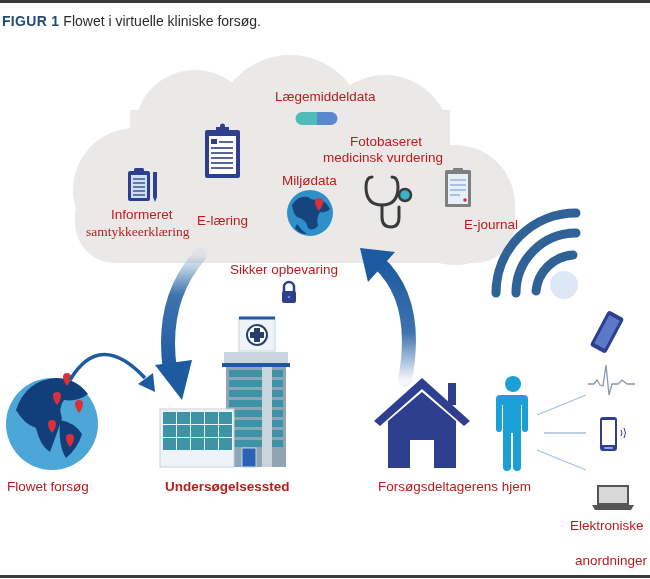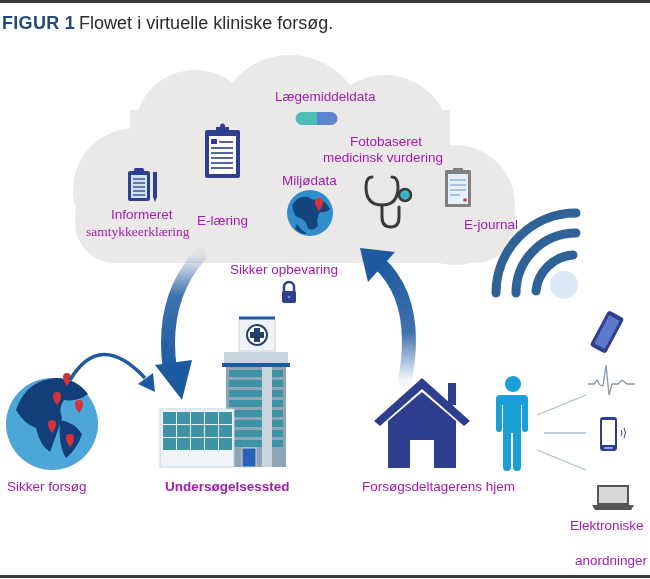--- a/index.html
+++ b/index.html
@@ -1,23 +1,23 @@
 <!DOCTYPE html>
 <html><head>
 <meta charset="utf-8">
 <style>
   html, body { margin:0; padding:0; background:#ffffff; }
   body { width:650px; height:579px; position:relative; overflow:hidden; font-family:"Liberation Sans", sans-serif; color:#2b2b2b; }
   .rule { position:absolute; left:0; width:650px; background:#3a3a3a; }
   .rule.top { top:0; height:3px; }
   .rule.bottom { top:575px; height:3px; }
-  .caption { position:absolute; left:2px; top:13px; font-size:18px; color:#2b2b2b; white-space:nowrap; }
+  .caption { position:absolute; left:2px; top:13px; font-size:14px; color:#2b2b2b; white-space:nowrap; }
   .caption .fig { color:#234a7d; font-weight:bold; margin-right:4px; letter-spacing:0.3px; }
   svg.stage { position:absolute; left:0; top:0; }
-  .lbl { position:absolute; font-size:13.5px; color:#a21caf; text-align:center; line-height:16px; white-space:nowrap; }
+  .lbl { position:absolute; font-size:13.5px; color:#b91c1c; text-align:center; line-height:16px; white-space:nowrap; }
 </style>
 </head>
 <body>
 
 <div class="rule top"></div>
 <div class="caption">
   <span class="fig">FIGUR 1</span><span>Flowet i virtuelle kliniske forsøg.</span>
 </div>
 
 <svg class="stage" width="650" height="579" viewBox="0 0 650 579">
@@ -227,19 +227,19 @@
 
 <div class="lbl" style="left:275px; top:89px;">Lægemiddeldata</div>
 <div class="lbl" style="left:350px; top:134px;">Fotobaseret</div>
 <div class="lbl" style="left:323px; top:150px;">medicinsk vurdering</div>
 <div class="lbl" style="left:282px; top:173px;">Miljødata</div>
 <div class="lbl" style="left:197px; top:201px;margin-top:12px;">E-læring</div>
 <div class="lbl" style="left:111px; top:207px;">Informeret</div>
 <div class="lbl" style="left:86px; top:224px;font-family:Liberation Serif, serif;">samtykkeerklæring</div>
 <div class="lbl" style="left:430px; top:217px;margin-left:34px;">E-journal</div>
 <div class="lbl" style="left:230px; top:262px;">Sikker opbevaring</div>
-<div class="lbl" style="left:7px; top:479px;">Sikker forsøg</div>
+<div class="lbl" style="left:7px; top:479px;">Flowet forsøg</div>
 <div class="lbl" style="left:165px; top:479px;font-weight:bold;">Undersøgelsessted</div>
-<div class="lbl" style="left:362px; top:479px;">Forsøgsdeltagerens hjem</div>
+<div class="lbl" style="left:378px; top:479px;">Forsøgsdeltagerens hjem</div>
 <div class="lbl" style="left:570px; top:518px;">Elektroniske</div>
 <div class="lbl" style="left:575px; top:535px;margin-top:18px;">anordninger</div>
 
 <div class="rule bottom"></div>
 
 </body></html>

